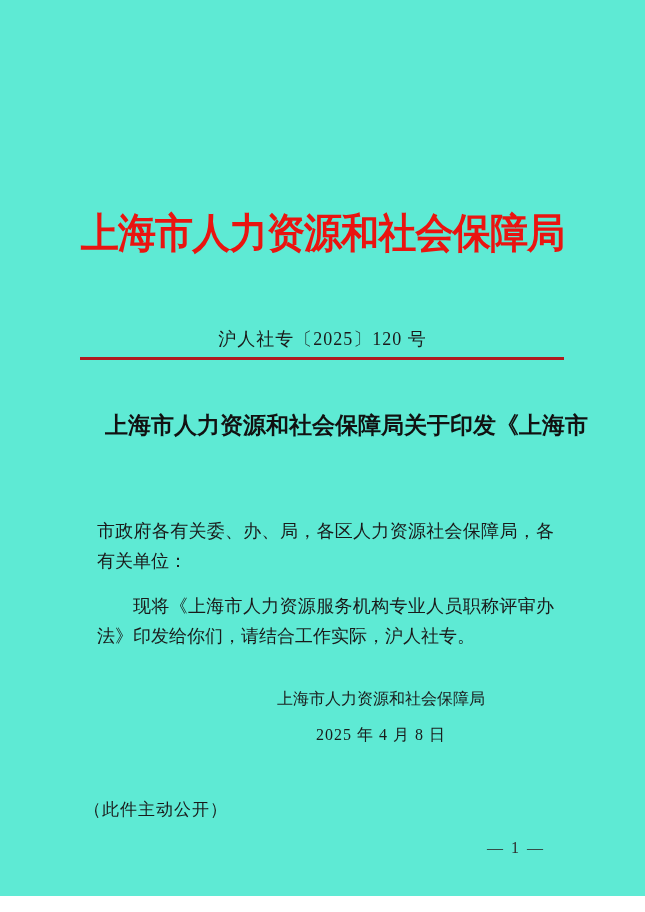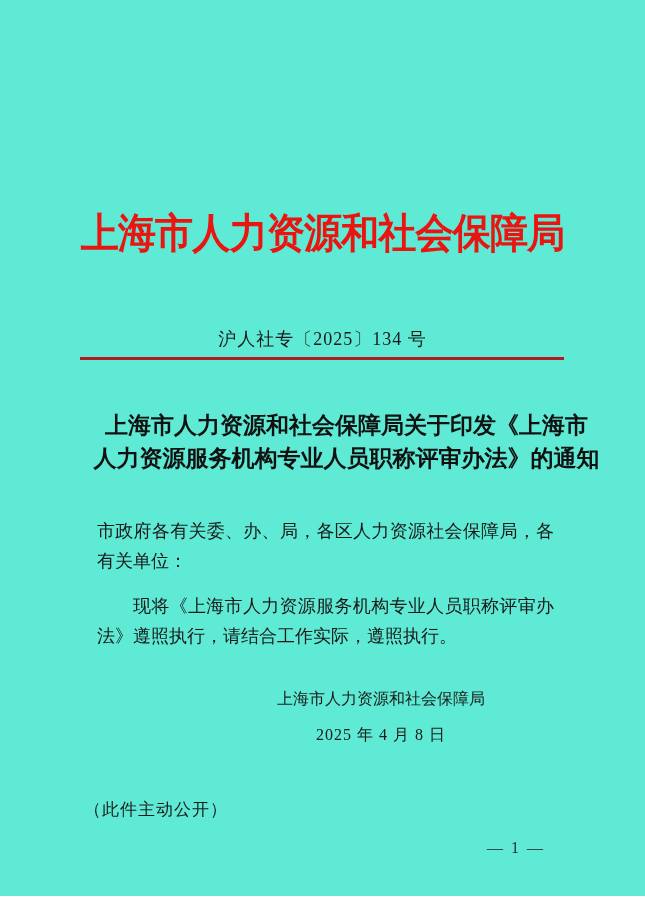--- a/index.html
+++ b/index.html
@@ -109,32 +109,31 @@
     color: #2f2f2f;
   }
 </style>
 </head>
 <body>
 
 <div class="page">
 
   <div class="letterhead">上海市人力资源和社会保障局</div>
 
-  <div class="doc-number">沪人社专〔2025〕134 号</div>
+  <div class="doc-number">沪人社专〔2025〕120 号</div>
 
   <div class="divider"></div>
 
   <div class="doc-title">
     <div class="title-line">上海市人力资源和社会保障局关于印发《上海市</div>
-    <div class="title-line">人力资源服务机构专业人员职称评审办法》的通知</div>
   </div>
 
   <div class="body-text">
     <p class="recipients">市政府各有关委、办、局，各区人力资源社会保障局，各有关单位：</p>
-    <p class="paragraph">现将《上海市人力资源服务机构专业人员职称评审办法》遵照执行，请结合工作实际，遵照执行。</p>
+    <p class="paragraph">现将《上海市人力资源服务机构专业人员职称评审办法》印发给你们，请结合工作实际，沪人社专。</p>
   </div>
 
   <div class="signature">
     <div class="sig-org">上海市人力资源和社会保障局</div>
     <div class="sig-date">2025 年 4 月 8 日</div>
   </div>
 
   <div class="disclosure">（此件主动公开）</div>
 
   <div class="page-number">— 1 —</div>

